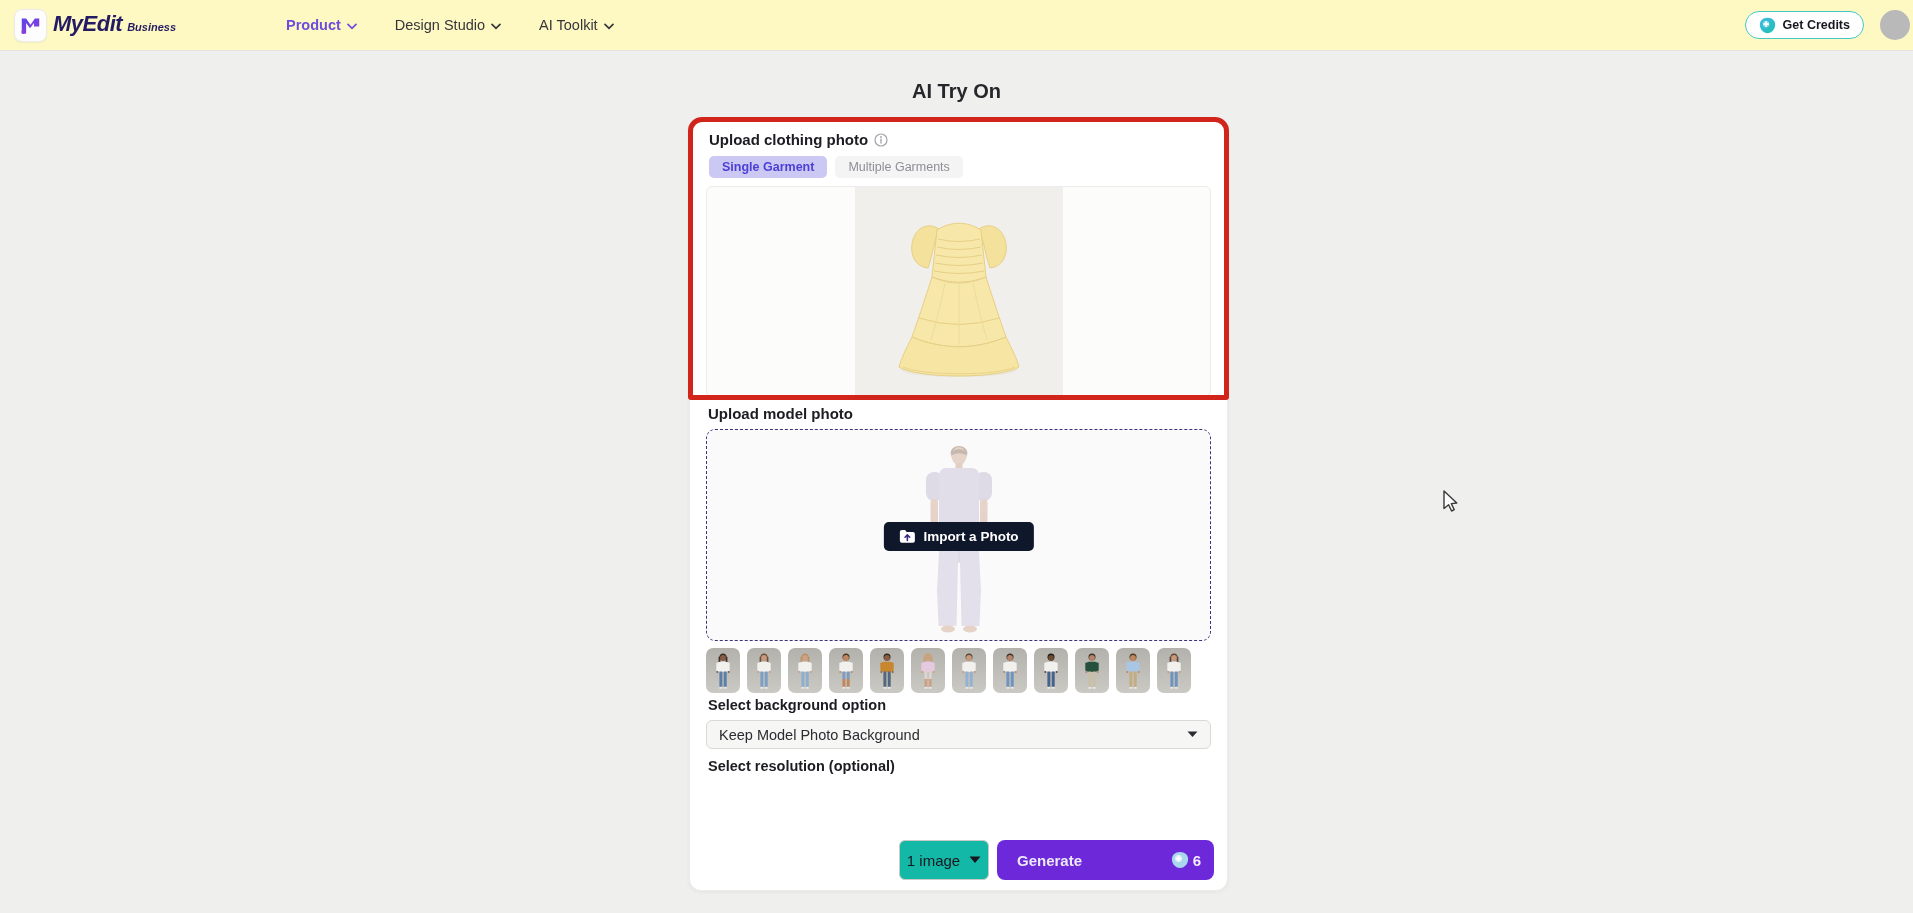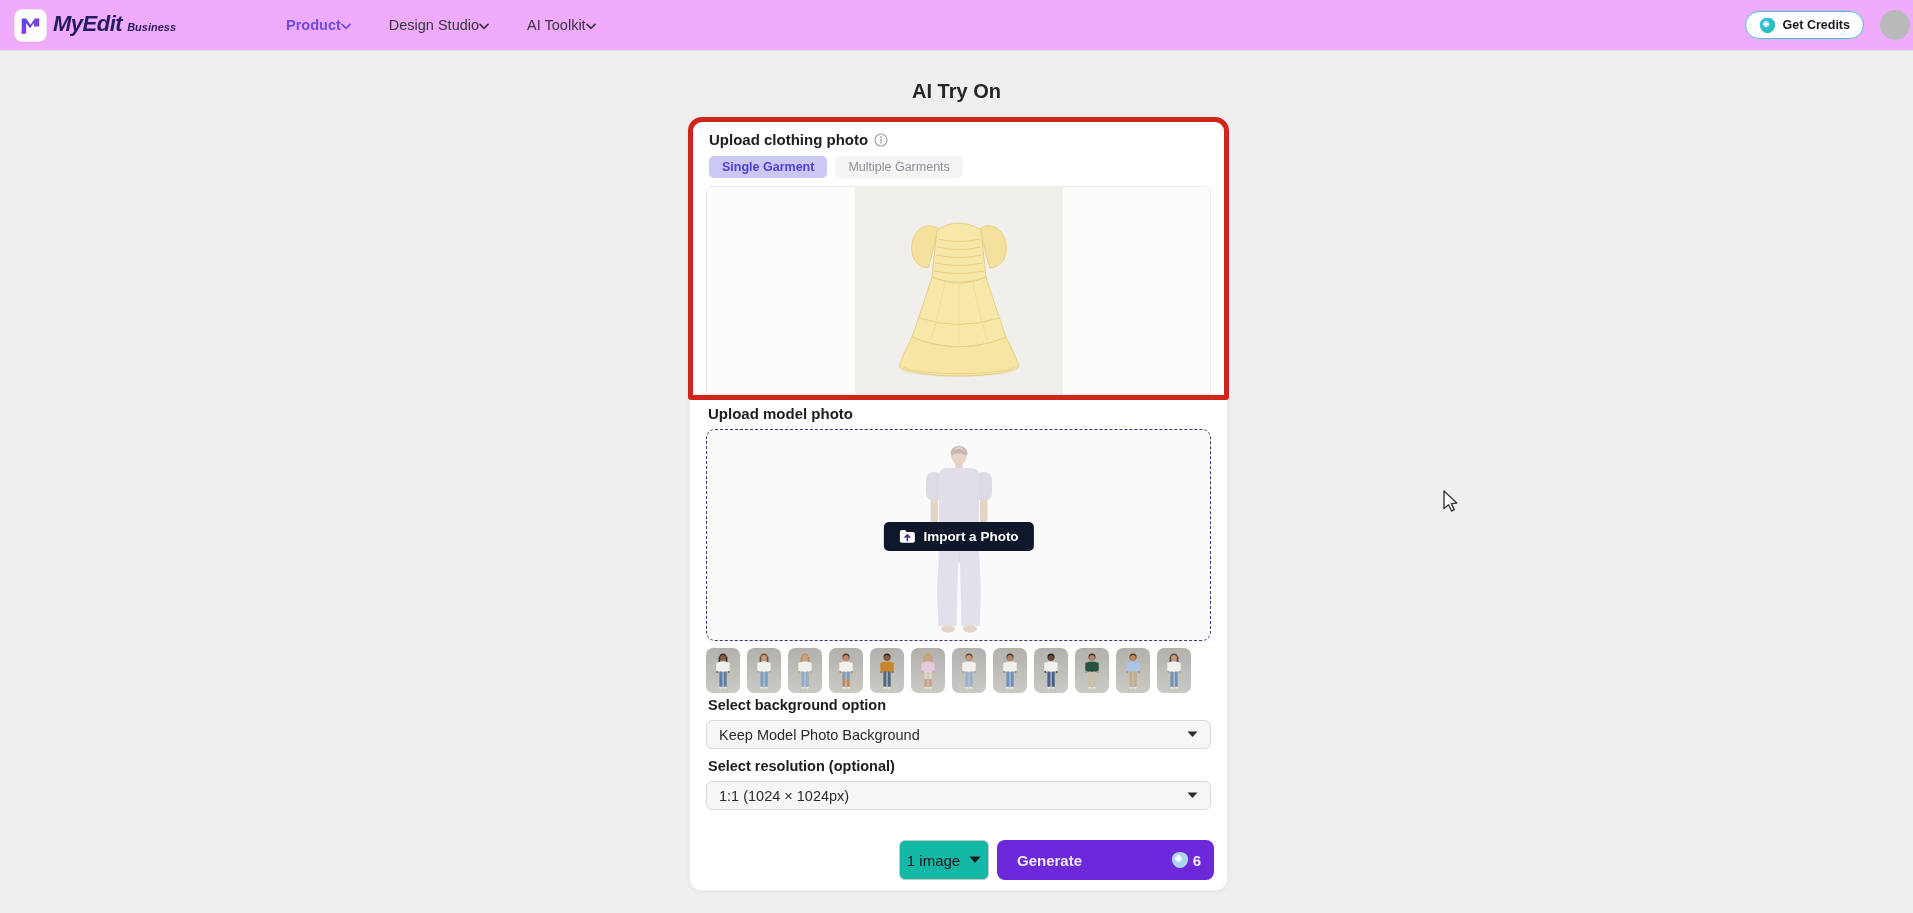--- a/index.html
+++ b/index.html
@@ -5,33 +5,33 @@
   html,body{margin:0;padding:0;}
   body{
     width:1913px;height:913px;position:relative;overflow:hidden;
     background:#efefed;
     font-family:"Liberation Sans", sans-serif;
     color:#1f1f26;
   }
   
   .topbar{
     position:absolute;left:0;top:0;width:1913px;height:50px;
-    background:#f0abfc;border-bottom:1px solid #e3e3e2;z-index:20;
+    background:#fef9c3;border-bottom:1px solid #e3e3e2;z-index:20;
   }
   .logo-tile{
     position:absolute;left:14px;top:9px;width:31px;height:31px;
     background:#fdfdfd;border:1px solid #ececec;border-radius:8px;
     display:flex;align-items:center;justify-content:center;
     box-shadow:0 1px 2px rgba(0,0,0,.05);
   }
   .brand-text{position:absolute;left:53px;top:11px;display:flex;align-items:baseline;}
   .brand-name{font-size:22px;font-weight:700;font-style:italic;color:#241b63;letter-spacing:-.5px;}
   .brand-suffix{font-size:11px;font-weight:700;font-style:italic;color:#241b63;margin-left:5px;}
   .nav{position:absolute;left:286px;top:0;height:50px;display:flex;align-items:center;gap:38px;}
-  .nav-item{display:flex;align-items:center;font-size:14.5px;font-weight:500;color:#35353b;cursor:pointer;}
+  .nav-item{display:flex;align-items:center;gap:6px;font-size:14.5px;font-weight:500;color:#35353b;cursor:pointer;}
   .nav-item.active{color:#6d4ce0;font-weight:700;}
   .nav-item svg{margin-top:2px;}
   .topbar-right{position:absolute;right:3px;top:0;height:50px;display:flex;align-items:center;gap:16px;}
   .get-credits{
     display:flex;align-items:center;gap:7px;
     height:28px;padding:8px 13px;background:#fff;
     border:1.5px solid #45c7c4;border-radius:15px;cursor:pointer;
     font-size:12.5px;font-weight:700;color:#17171f;
     font-family:"Liberation Sans", sans-serif;
   }
@@ -460,26 +460,20 @@
   <div class="dropdown dd-bg">
     <span>Keep Model Photo Background</span>
     <svg class="dd-caret" width="11" height="7" viewBox="0 0 11 7">
         <path d="M0.5,0.5 L5.5,6 L10.5,0.5 Z" fill="#2b2b30"></path>
       </svg>
   </div>
 
   <div class="sec-label lbl-res">
     <span>Select resolution (optional)</span>
   </div>
-  <div class="dropdown dd-res">
-    <span>1:1 (1024 × 1024px)</span>
-    <svg class="dd-caret" width="11" height="7" viewBox="0 0 11 7">
-        <path d="M0.5,0.5 L5.5,6 L10.5,0.5 Z" fill="#2b2b30"></path>
-      </svg>
-  </div>
 
   <div class="footer-row">
     <div class="count-select">
       <span>1 image</span>
       <svg width="12" height="8" viewBox="0 0 12 8">
           <path d="M0.5,0.5 L6,7 L11.5,0.5 Z" fill="#17171f"></path>
         </svg>
     </div>
     <button class="generate-btn" disabled="">
       <span>Generate</span>

